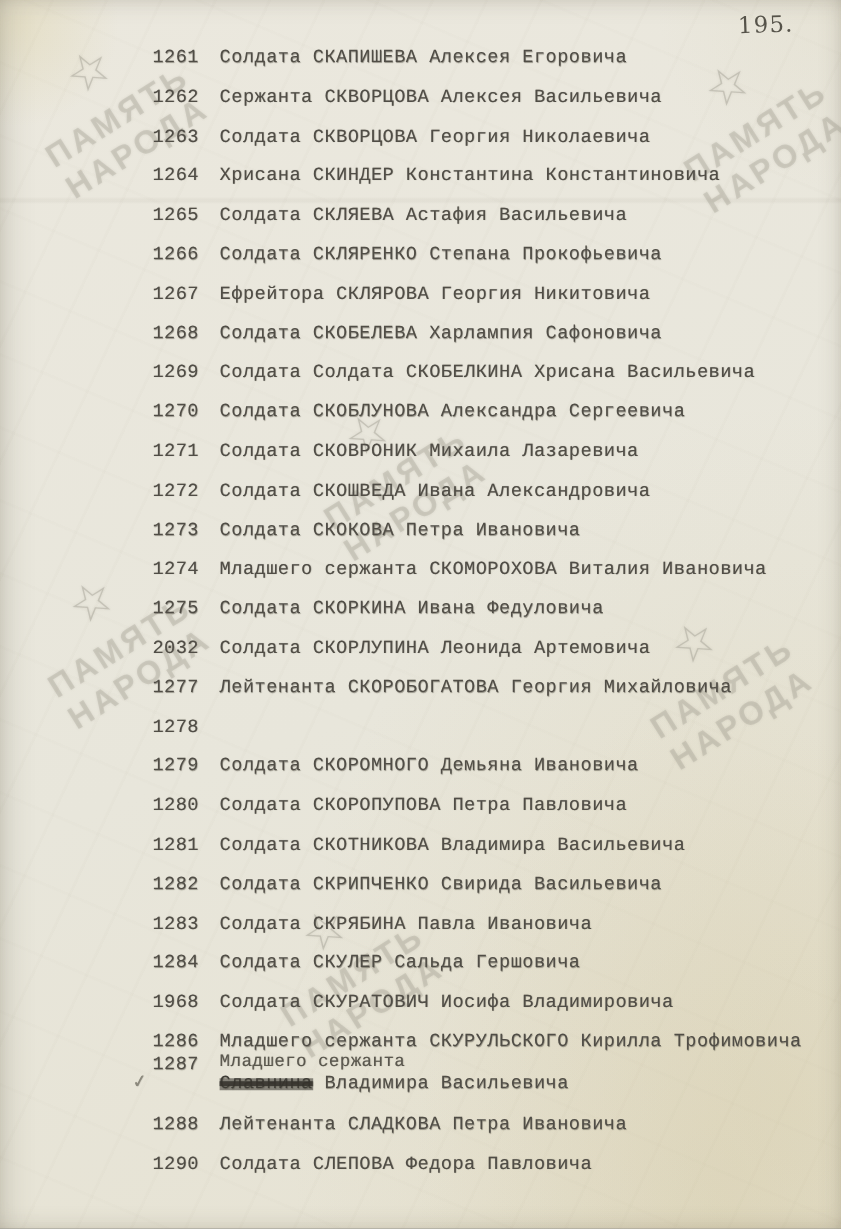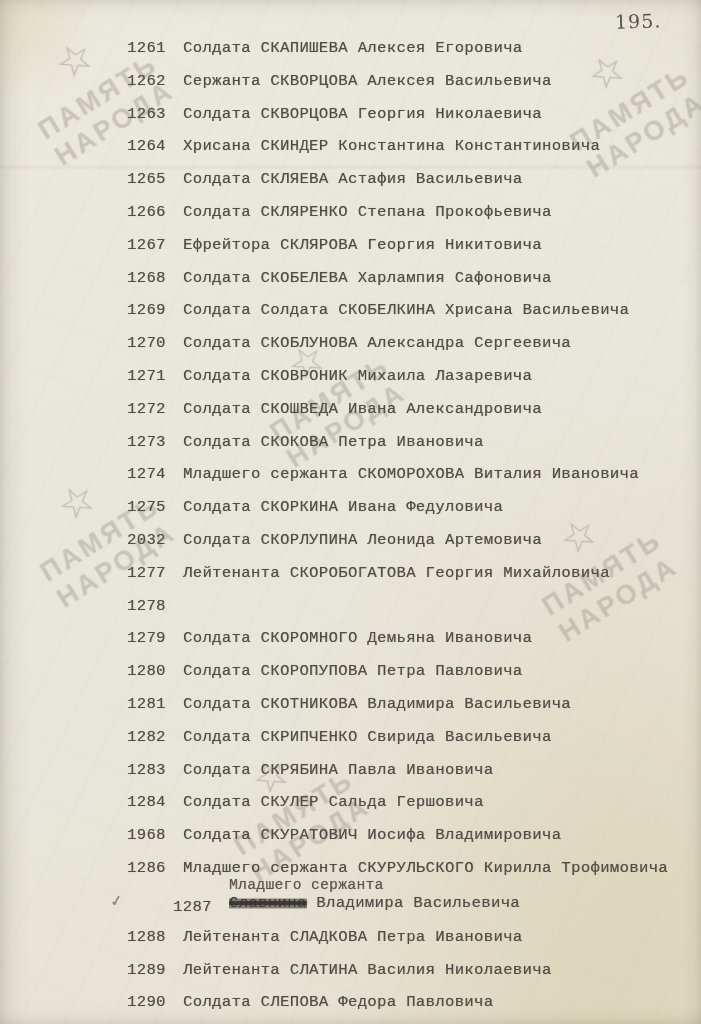--- a/index.html
+++ b/index.html
@@ -72,21 +72,21 @@
     height:42px;
     margin-top:-6px;
     padding-top:0;
   }
   .row-corrected .inserted{
     font-size:14.5px;
     line-height:16px;
     height:16px;
     color:#5a574e;
   }
-  .row-corrected .num{position:relative;top:20px;margin-left:46px;}
+  .row-corrected .num{position:relative;top:0;}
   .check{
     position:absolute;left:110px;top:14px;
     font-family:"DejaVu Sans","Liberation Sans",sans-serif;
     font-size:15px;color:#8b887c;
     transform:rotate(-8deg);
   }
   .struck{
     position:relative;
     color:#3e3c36;
     background:linear-gradient(180deg, transparent 4px, rgba(52,50,44,0.55) 5px 14px, transparent 15px);
@@ -295,25 +295,19 @@
           <div class="line"><span class="struck">Славнина</span> <span>Владимира Васильевича</span></div>
         </span>
       </div>
       <div class="row">
         <span class="num">1288</span>
         <span class="txtcol">
           <div class="line"><span>Лейтенанта СЛАДКОВА Петра Ивановича</span></div>
         </span>
       </div>
       <div class="row">
-        <span class="num">1289</span>
-        <span class="txtcol">
-          <div class="line"><span>Лейтенанта СЛАТИНА Василия Николаевича</span></div>
-        </span>
-      </div>
-      <div class="row">
         <span class="num">1290</span>
         <span class="txtcol">
           <div class="line"><span>Солдата СЛЕПОВА Федора Павловича</span></div>
         </span>
       </div>
     </div>
 </div>
 
 </body></html>

